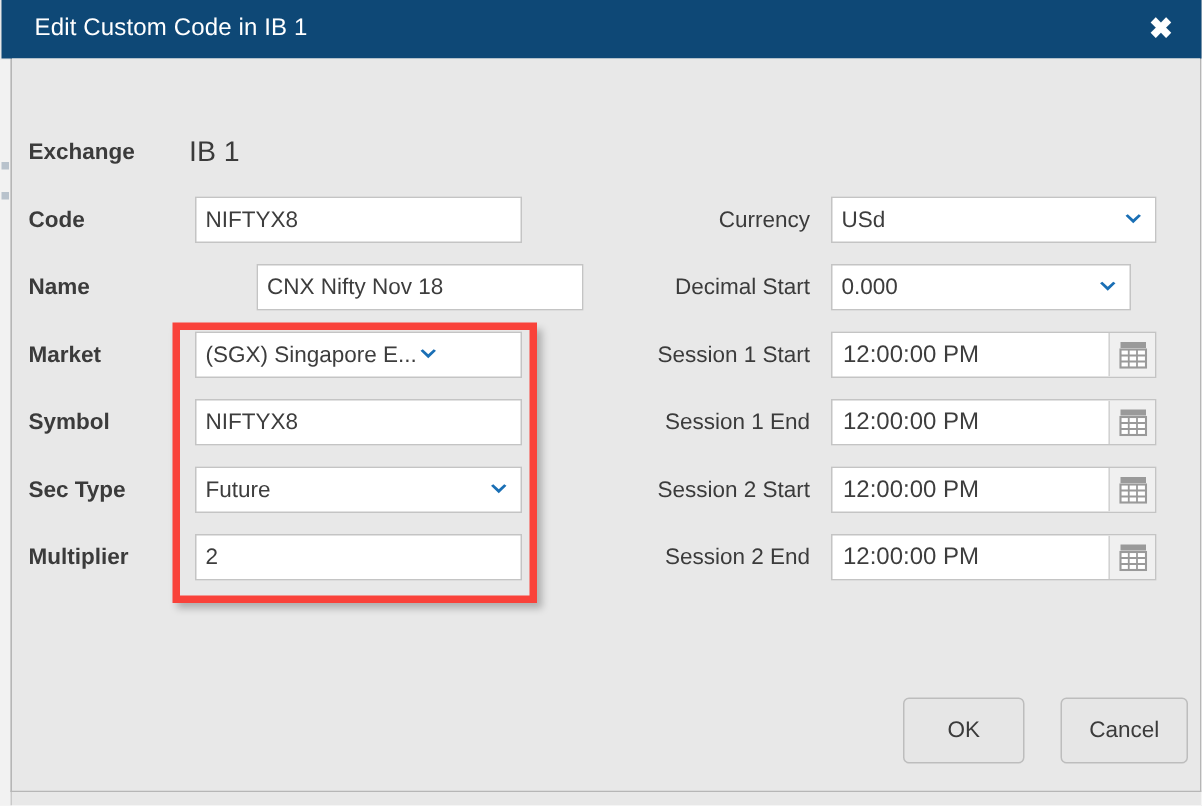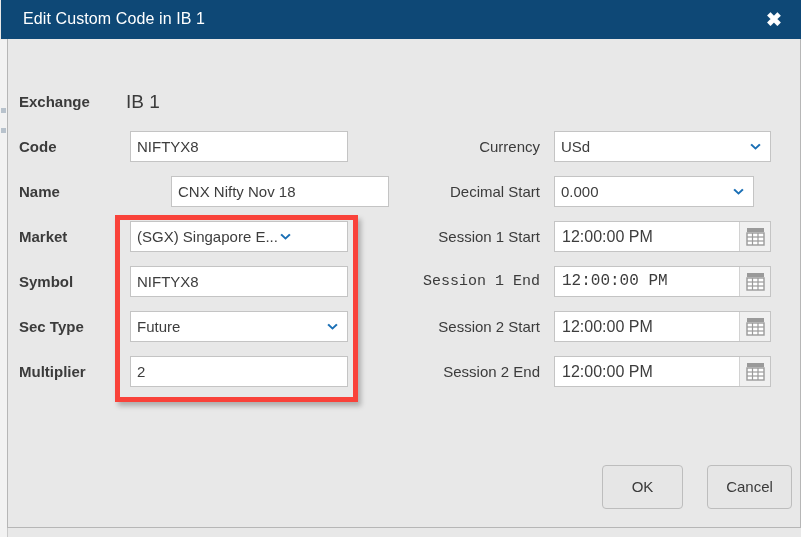--- a/index.html
+++ b/index.html
@@ -343,21 +343,21 @@
                 <line x1="6.5" y1="6" x2="6.5" y2="18" stroke="#9a9a9a" stroke-width="1.2"></line>
                 <line x1="12" y1="6" x2="12" y2="18" stroke="#9a9a9a" stroke-width="1.2"></line>
                 <line x1="1" y1="10" x2="18" y2="10" stroke="#9a9a9a" stroke-width="1.2"></line>
                 <line x1="1" y1="14" x2="18" y2="14" stroke="#9a9a9a" stroke-width="1.2"></line>
               </svg>
             </span>
           </span>
         </div>
       </div>
 
-      <div class="row" style="left:384px; top:227px; width:400px;font-family:Liberation Mono, monospace;">
+      <div class="row" style="left:384px; top:227px; width:400px;">
         <div class="label right-col" style="left:0;">Session 1 End</div>
         <div class="timefield" style="left:162px; width:217px;">
           <span class="tval">12:00:00 PM</span>
           <span class="picker-btn">
             <span class="cal-icon">
               <svg width="19" height="19" viewBox="0 0 19 19">
                 <rect x="1" y="1" width="17" height="4" fill="#9a9a9a"></rect>
                 <rect x="1" y="6" width="17" height="12" fill="#ffffff" stroke="#9a9a9a" stroke-width="1.4"></rect>
                 <line x1="6.5" y1="6" x2="6.5" y2="18" stroke="#9a9a9a" stroke-width="1.2"></line>
                 <line x1="12" y1="6" x2="12" y2="18" stroke="#9a9a9a" stroke-width="1.2"></line>

